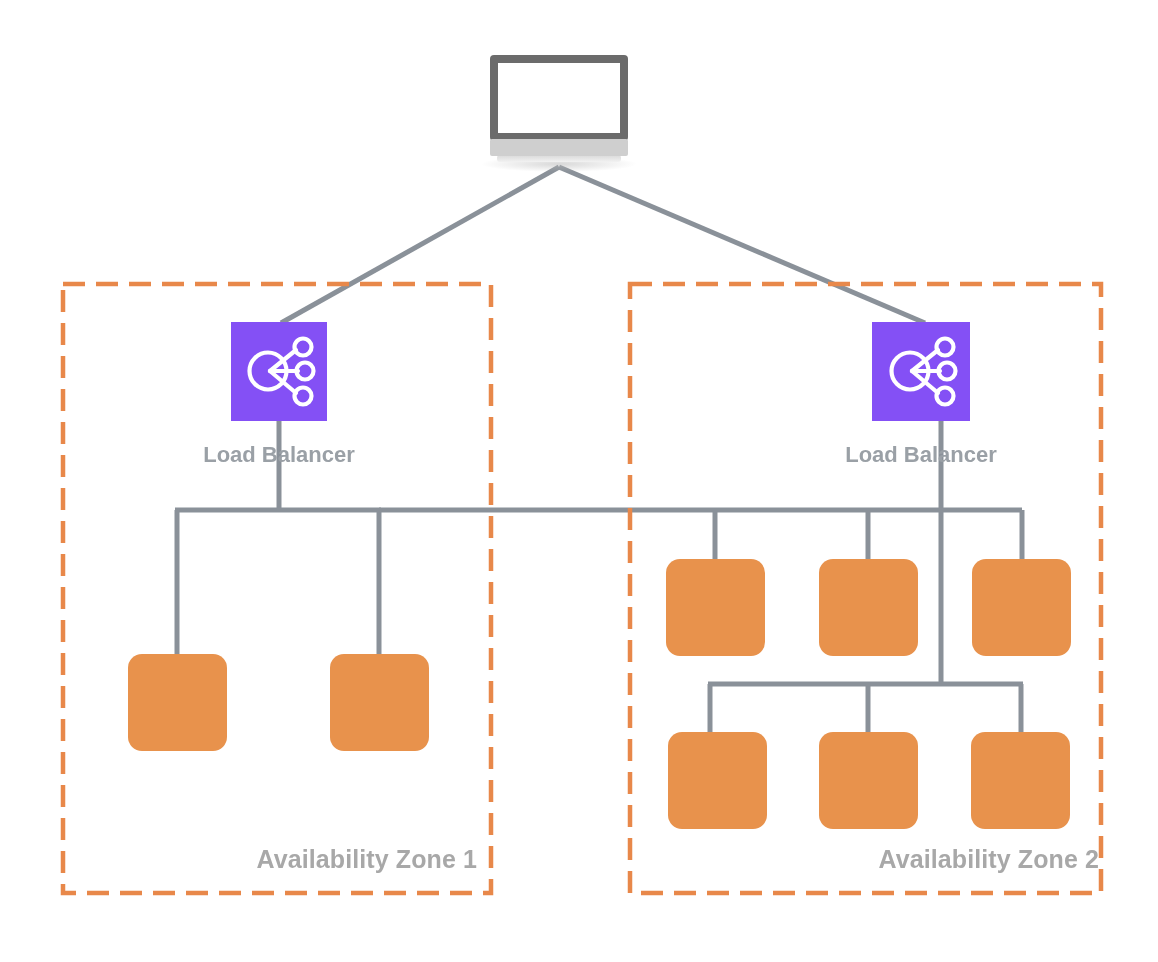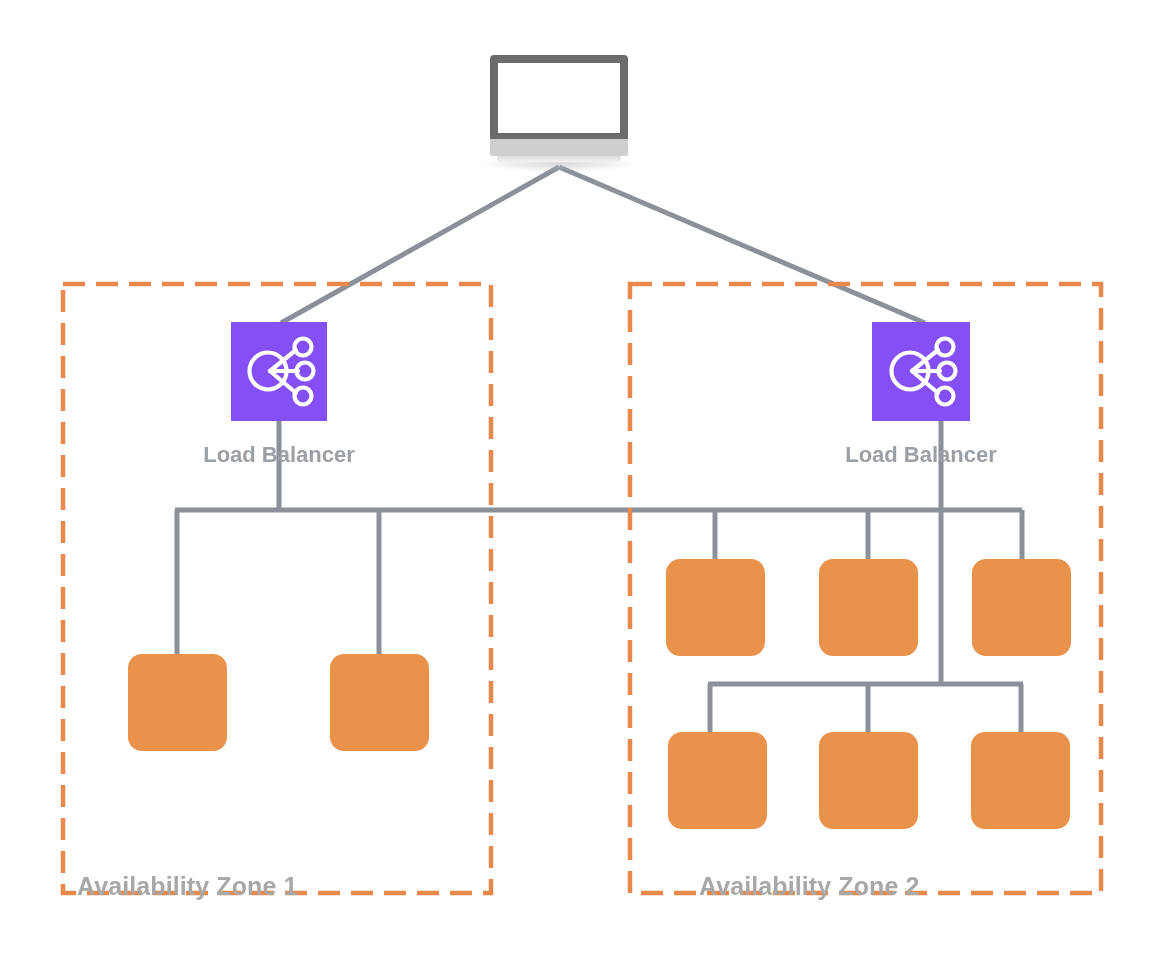--- a/index.html
+++ b/index.html
@@ -2,23 +2,23 @@
 <html><head>
 <meta charset="utf-8">
 <title>Architecture Diagram</title>
 <style>
   html,body{margin:0;padding:0;background:#ffffff;}
   body{width:1158px;height:962px;overflow:hidden;
        font-family:"Liberation Sans","DejaVu Sans",sans-serif;}
   #stage{position:relative;width:1036px;height:962px;background:#fff;}
   #stage svg.layer{position:absolute;left:0;top:0;width:1158px;height:962px;}
   .zone-label{
-    position:absolute;text-align:left;
+    position:absolute;text-align:right;
     font-weight:bold;font-size:25px;color:#a8a8a8;
-    letter-spacing:.1px;white-space:nowrap;margin-top:27px;
+    letter-spacing:.1px;white-space:nowrap;
   }
   .node-label{
     position:absolute;text-align:center;
     font-weight:bold;font-size:22px;color:#9aa0a6;
     white-space:nowrap;
   }
 </style>
 </head>
 <body>
 

